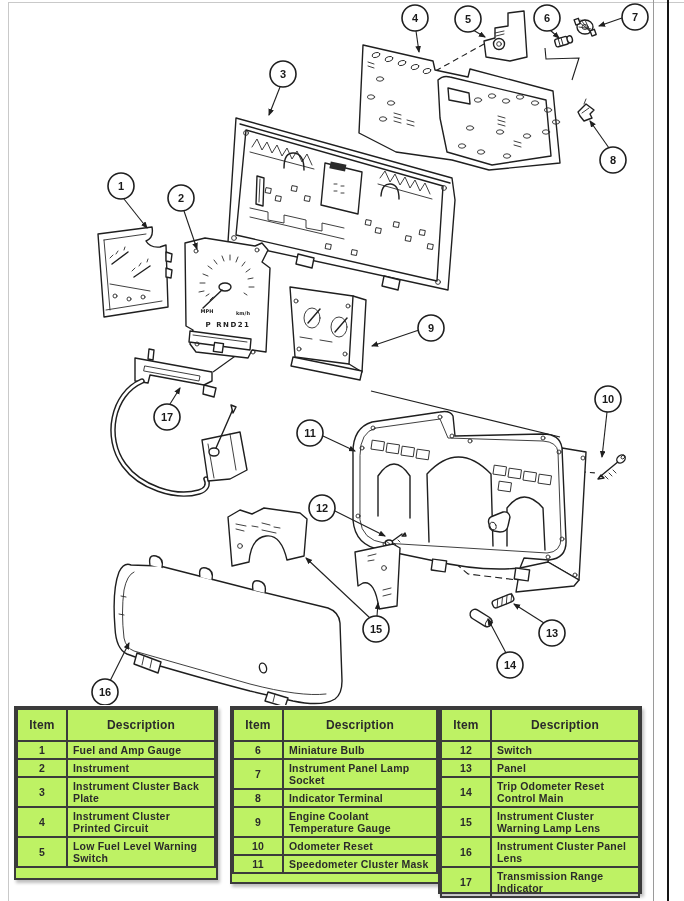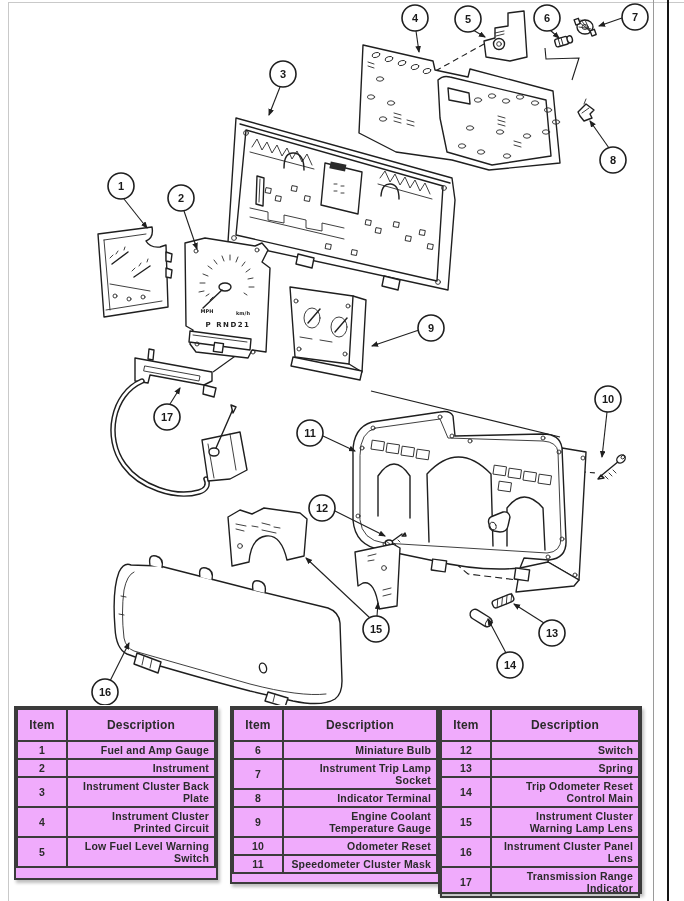--- a/index.html
+++ b/index.html
@@ -5,33 +5,33 @@
   html,body{margin:0;padding:0;}
   body{
     width:684px;height:901px;position:relative;background:#ffffff;
     font-family:"Liberation Sans","DejaVu Sans",sans-serif;
     overflow:hidden;
   }
   .chrome-line{position:absolute;}
   #diagram-svg{position:absolute;left:0;top:0;}
   
   .tbl-wrap{
-    position:absolute;background:#f0abfc;border:2px solid #3b3b3b;
+    position:absolute;background:#bef264;border:2px solid #3b3b3b;
     box-shadow:2px 3px 3px rgba(0,0,0,.25);
   }
   .tbl-wrap table{border-collapse:collapse;width:100%;color:#2b2b2b;}
   .tbl-wrap th,.tbl-wrap td{
     border:2px solid #3b3b3b;font-weight:bold;
     font-size:10.5px;line-height:12px;letter-spacing:.2px;
     padding:2px 5px;vertical-align:middle;
   }
   .tbl-wrap th{font-size:12px;height:26px;text-align:center;}
   .tbl-wrap th.h-item{text-align:center;width:38px;}
   .tbl-wrap td.c-item{text-align:center;width:38px;}
-  .tbl-wrap td.c-desc{text-align:right;}
+  .tbl-wrap td.c-desc{text-align:left;}
   
   .ln{fill:none;stroke:#1f1f1f;stroke-width:1.4;stroke-linejoin:round;stroke-linecap:round;}
   .fillw{fill:#ffffff;stroke:#1f1f1f;stroke-width:1.4;stroke-linejoin:round;}
   .thin{fill:none;stroke:#2a2a2a;stroke-width:.9;stroke-linecap:round;}
   .lead{fill:none;stroke:#1f1f1f;stroke-width:1.1;}
   .callout-circle{fill:#ffffff;stroke:#1f1f1f;stroke-width:1.6;}
   .callout-num{font-family:"Liberation Sans","DejaVu Sans",sans-serif;font-size:11px;font-weight:bold;fill:#1a1a1a;text-anchor:middle;}
   .tinytxt{font-family:"DejaVu Sans",sans-serif;font-weight:bold;fill:#222;text-anchor:middle;}
 </style>
 </head>
@@ -457,21 +457,21 @@
         <th>Description</th>
       </tr>
     </thead>
     <tbody>
         <tr>
           <td class="c-item">6</td>
           <td class="c-desc">Miniature Bulb</td>
         </tr>
         <tr>
           <td class="c-item">7</td>
-          <td class="c-desc">Instrument Trip Lamp Socket</td>
+          <td class="c-desc">Instrument Panel Lamp Socket</td>
         </tr>
         <tr>
           <td class="c-item">8</td>
           <td class="c-desc">Indicator Terminal</td>
         </tr>
         <tr>
           <td class="c-item">9</td>
           <td class="c-desc">Engine Coolant Temperature Gauge</td>
         </tr>
         <tr>
@@ -494,21 +494,21 @@
         <th>Description</th>
       </tr>
     </thead>
     <tbody>
         <tr>
           <td class="c-item">12</td>
           <td class="c-desc">Switch</td>
         </tr>
         <tr>
           <td class="c-item">13</td>
-          <td class="c-desc">Spring</td>
+          <td class="c-desc">Panel</td>
         </tr>
         <tr>
           <td class="c-item">14</td>
           <td class="c-desc">Trip Odometer Reset Control Main</td>
         </tr>
         <tr>
           <td class="c-item">15</td>
           <td class="c-desc">Instrument Cluster Warning Lamp Lens</td>
         </tr>
         <tr>

